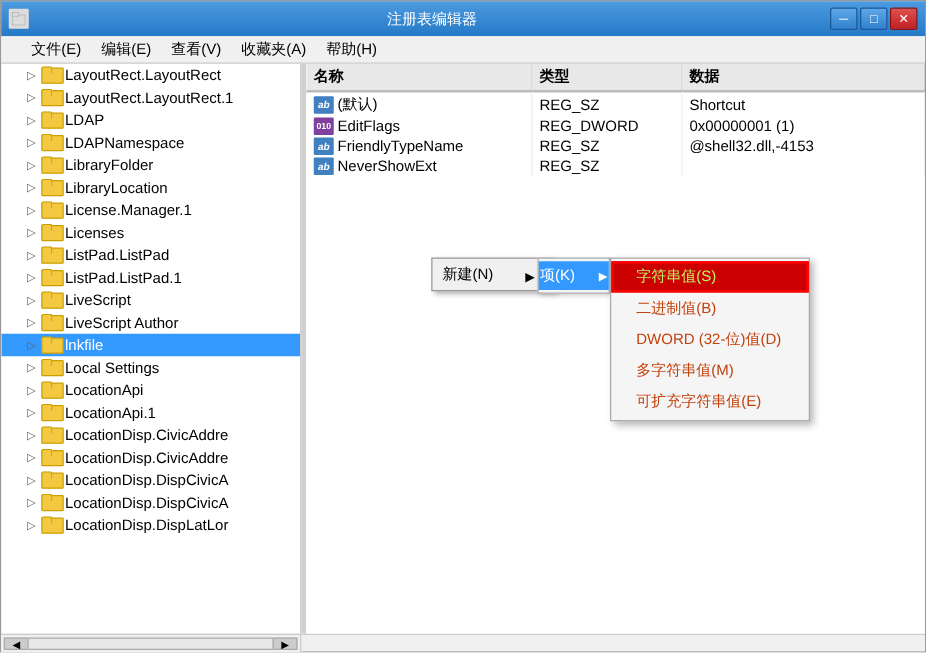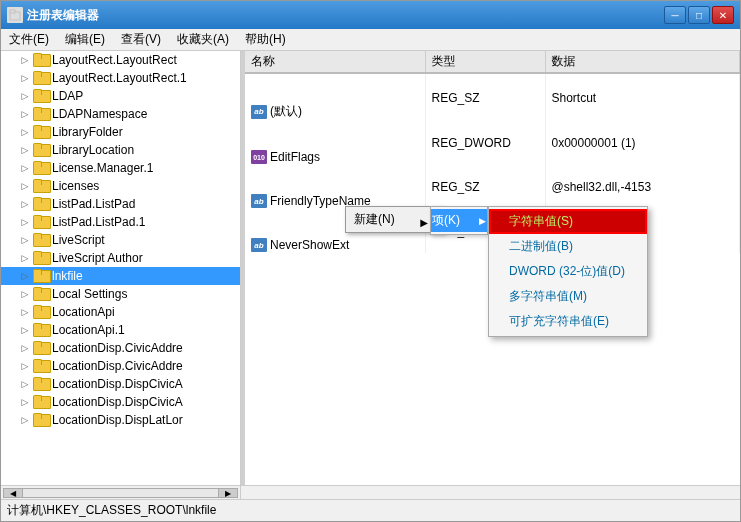--- a/index.html
+++ b/index.html
@@ -38,21 +38,22 @@
       background: #ddd;
       border-radius: 1px;
       display: flex; align-items: center; justify-content: center;
       font-size: 10px;
     }
 
     .title-bar-text {
       color: white;
       font-size: 12px;
       flex: 1;
-      font-weight: bold;
+      font-weight: normal;
+      text-align: center;
     }
 
     .title-bar-buttons {
       display: flex;
       gap: 2px;
     }
 
     .tb-btn {
       width: 22px;
       height: 18px;
@@ -68,21 +69,21 @@
     .tb-btn.close-btn {
       background: linear-gradient(to bottom, #e05050, #c02020);
       border-color: #901010;
     }
 
     
     .menu-bar {
       background: #f0f0f0;
       border-bottom: 1px solid #ccc;
       display: flex;
-      padding: 2px 0;
+      padding: 2px 16px;
       height: 22px;
       align-items: center;
     }
 
     .menu-item {
       padding: 2px 8px;
       cursor: pointer;
       font-size: 12px;
       color: #000;
     }
@@ -183,21 +184,21 @@
       border-collapse: collapse;
       table-layout: fixed;
     }
 
     .reg-table thead th {
       background: #e8e8e8;
       border-right: 1px solid #ccc;
       border-bottom: 2px solid #bbb;
       padding: 2px 6px;
       text-align: left;
-      font-weight: normal;
+      font-weight: bold;
       font-size: 12px;
       position: sticky;
       top: 0;
       margin-left: 10px;
     }
 
     .reg-table tbody td {
       padding: 1px 6px;
       border-right: 1px solid #eee;
       font-size: 12px;
@@ -235,21 +236,20 @@
       font-size: 7px;
       font-weight: bold;
       border-radius: 1px;
       margin-right: 3px;
       flex-shrink: 0;
     }
 
     .cell-with-icon {
       display: flex;
       align-items: center;
-      margin-top: 28px;
     }
 
     
     .context-menu-backdrop {
       position: absolute;
       top: 0; left: 0; right: 0; bottom: 0;
       pointer-events: none;
     }
 
     .new-submenu-container {
@@ -285,21 +285,21 @@
       box-shadow: 3px 3px 6px rgba(0,0,0,0.3);
       min-width: 160px;
       z-index: 100;
       padding: 2px 0;
     }
 
     .ctx-item {
       padding: 4px 20px;
       font-size: 12px;
       cursor: pointer;
-      color: #0369a1;
+      color: #c2410c;
     }
 
     .ctx-item.highlighted {
       background: #cc0000;
       color: #bef264;
       border: 2px solid #ff0000;
       padding: 2px 18px;
     }
 
     
@@ -571,16 +571,13 @@
 
   <div style="display:flex; border-top:1px solid #ccc; height:14px; background:#f0f0f0;">
     <div style="width:240px; border-right:1px solid #ccc; height:14px; background:#f0f0f0; display:flex; align-items:center; padding:0 2px;">
       <div style="width:20px; height:10px; background:#ccc; border:1px solid #aaa; display:flex; align-items:center; justify-content:center; font-size:8px;">◀</div>
       <div style="flex:1; height:10px; background:#e8e8e8; border-top:1px solid #aaa; border-bottom:1px solid #aaa;"></div>
       <div style="width:20px; height:10px; background:#ccc; border:1px solid #aaa; display:flex; align-items:center; justify-content:center; font-size:8px;">▶</div>
     </div>
     <div style="flex:1; height:14px;"></div>
   </div>
 
-  <div class="status-bar">
-    <span>计算机\HKEY_CLASSES_ROOT\lnkfile</span>
-  </div>
 </div>
 
 </body></html>

